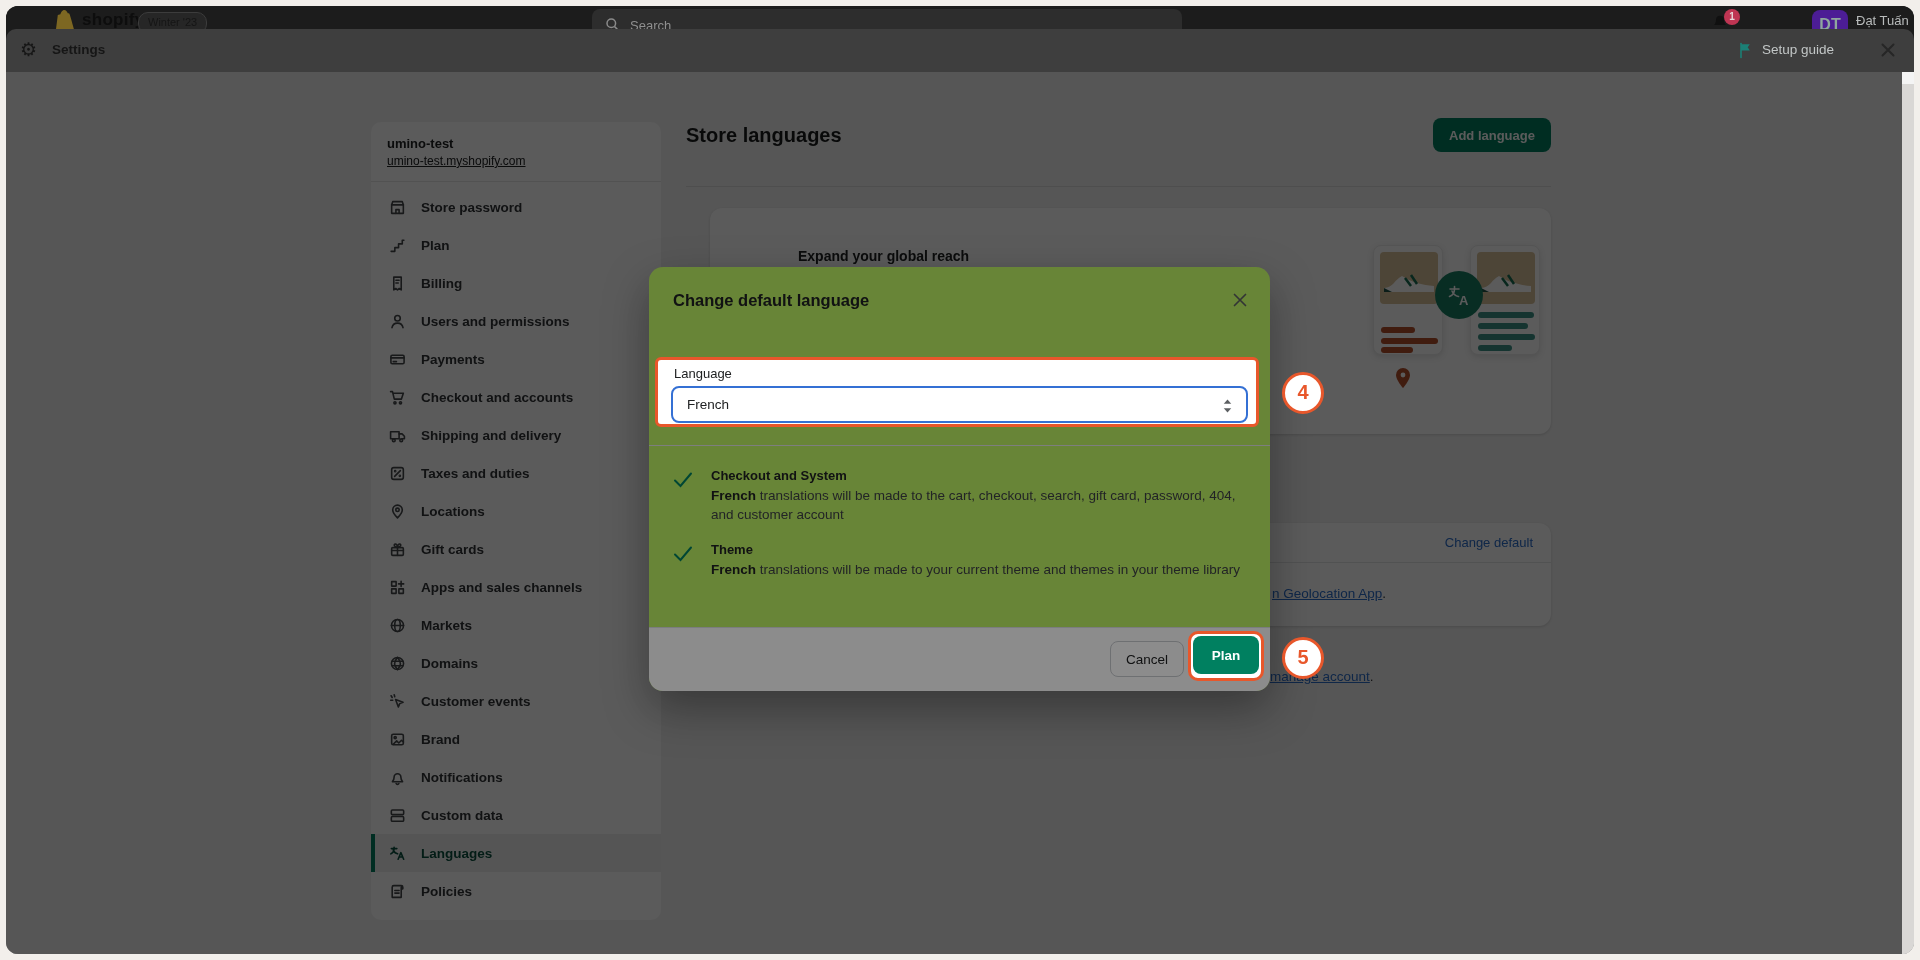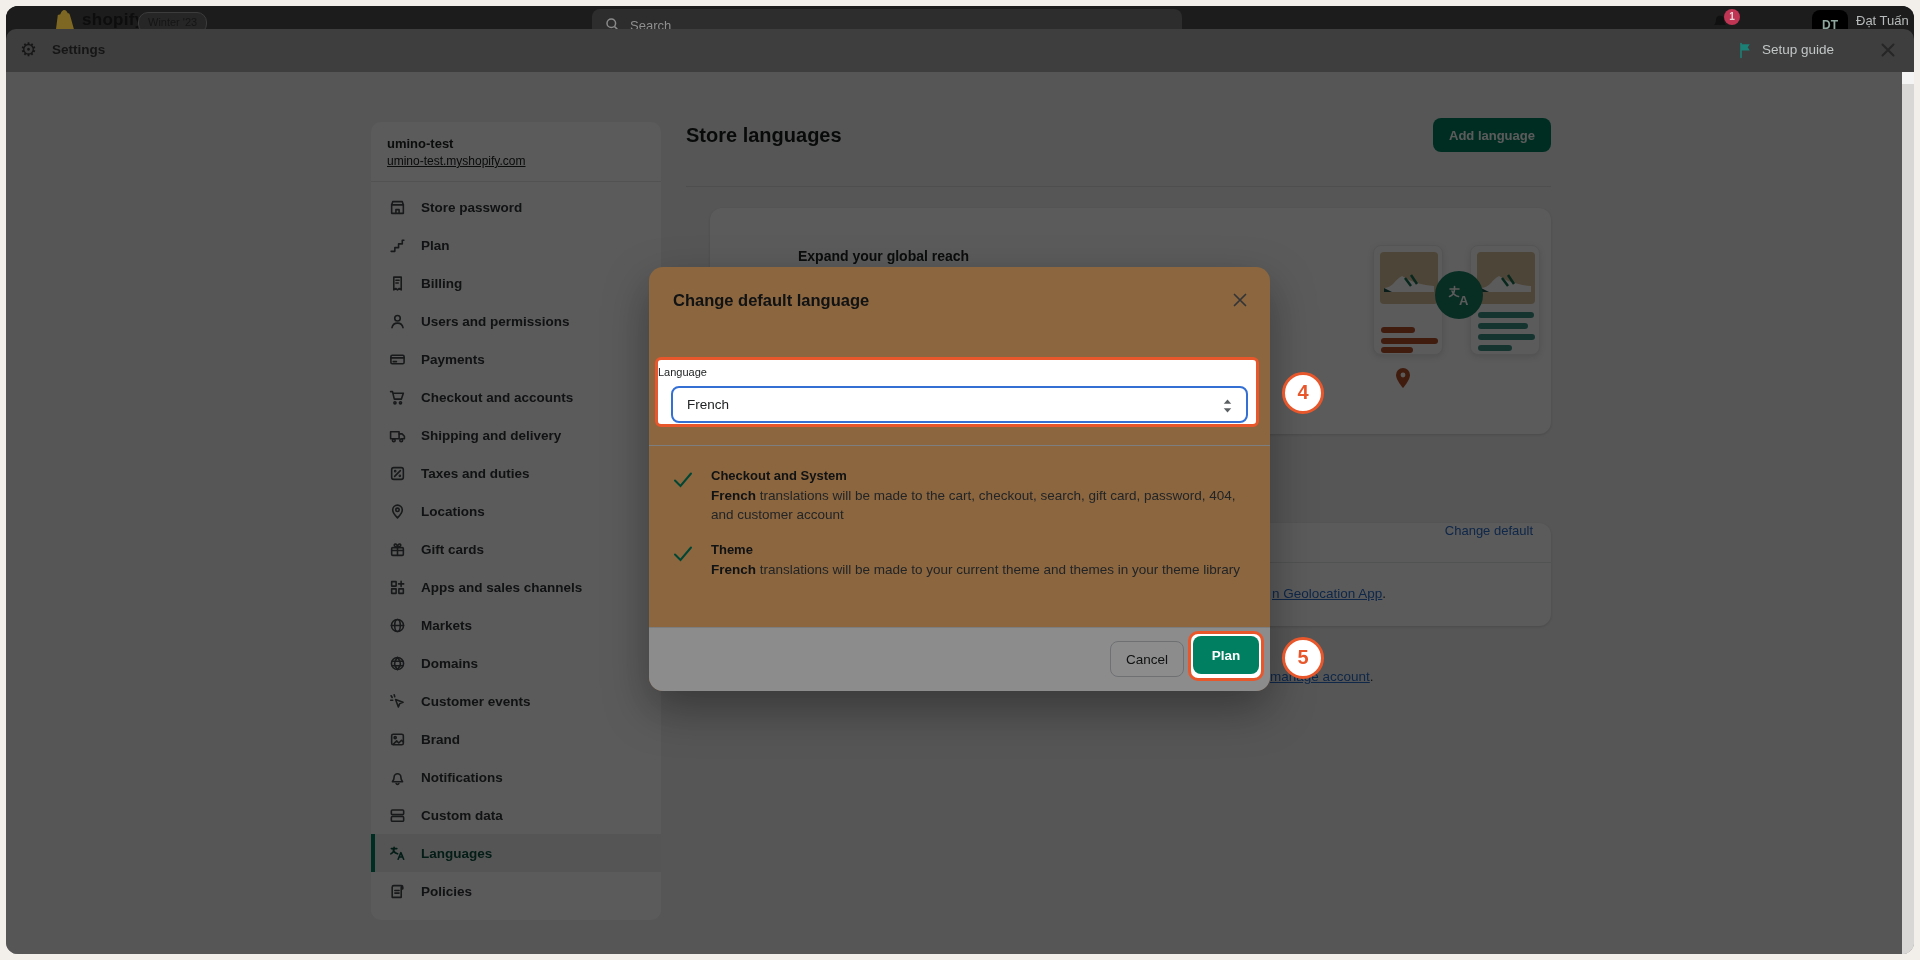--- a/index.html
+++ b/index.html
@@ -10,21 +10,21 @@
   
   .topbar { position:absolute; left:0; top:0; width:1908px; height:23px; background:#1c1c1c; overflow:hidden; }
   .logo-bag { position:absolute; left:49px; top:3px; }
   .logo-word { position:absolute; left:76px; top:4px; font-size:17px; font-weight:bold; color:#0d0d0d; letter-spacing:.3px; }
   .logo-badge { position:absolute; left:132px; top:6px; height:22px; padding:3px 9px; border:1px solid #3c3c3c; background:#262626; border-radius:10px; font-size:11px; color:#151515; }
   .search-box { position:absolute; left:586px; top:3px; width:590px; height:34px; background:#2d2d2d; border-radius:8px; }
   .search-box .mag { position:absolute; left:13px; top:8px; }
   .search-box .ph { position:absolute; left:38px; top:9px; font-size:13px; color:#8f8f8f; }
   .tb-bell { position:absolute; left:1704px; top:4px; color:#101010; }
   .tb-dot { position:absolute; left:1718px; top:3px; width:16px; height:16px; border-radius:50%; background:#bf3553; color:#e8d7da; font-size:10px; font-weight:bold; text-align:center; line-height:16px; }
-  .tb-avatar { position:absolute; left:1806px; top:4px; width:36px; height:30px; border-radius:8px; background:#000000; color:#8fa69e; font-size:12px; font-weight:bold; text-align:center; line-height:30px; }
+  .tb-avatar { position:absolute; left:1806px; top:4px; width:36px; height:30px; border-radius:8px; background:#4c1d95; color:#8fa69e; font-size:16px; font-weight:bold; text-align:center; line-height:30px; }
   .tb-name { position:absolute; left:1850px; top:7px; font-size:13px; color:#b8bbbb; white-space:nowrap; }
 
   
   .setbar { position:absolute; left:0; top:23px; width:1908px; height:43px; background:#3e3e3e; border-radius:10px 10px 0 0; }
   .setbar .gear { position:absolute; left:14px; top:9px; font-size:19px; color:#161616; }
   .setbar .title { position:absolute; left:46px; top:13px; font-size:13.5px; font-weight:bold; color:#161616; }
   .setbar .flag { position:absolute; left:1732px; top:13px; }
   .setbar .guide { position:absolute; left:1756px; top:13px; font-size:13.5px; color:#c2c6c6; }
   .setbar .closex { position:absolute; left:1872px; top:11px; }
 
@@ -57,50 +57,50 @@
   .mini-b { left:760px; top:37px; }
   .mini-img { position:absolute; left:6px; top:6px; width:58px; height:52px; background:#d9c29a; border-radius:4px; overflow:hidden; }
   .bar { position:absolute; height:6px; border-radius:3px; }
   .bar.orange { background:#b5502c; }
   .bar.teal { background:#3d9488; }
   .xl-circle { position:absolute; left:725px; top:63px; width:48px; height:48px; border-radius:50%; background:#1a7f64; display:flex; align-items:center; justify-content:center; }
   .pin { position:absolute; left:683px; top:159px; }
 
   .card2 { position:absolute; left:704px; top:451px; width:841px; height:103px; background:#ffffff; border-radius:12px; box-shadow:0 1px 3px rgba(0,0,0,.15); }
   .card2 .row-div { position:absolute; left:0; top:39px; width:841px; height:1px; background:#e4e5e7; }
-  .chg-link { position:absolute; right:18px; top:0; font-size:13px; color:var(--link); }
+  .chg-link { position:absolute; right:18px; top:12px; font-size:13px; color:var(--link); }
   .geo-frag { position:absolute; left:562px; top:63px; font-size:13.5px; color:#3a3d40;text-align:center; }
   .geo-frag a { color:var(--link); text-decoration:underline; }
   .acct-frag { position:absolute; left:1264px; top:597px; font-size:13.5px; color:#3a3d40; }
   .acct-frag a { color:var(--link); text-decoration:underline; }
 
   
   .backdropA { position:absolute; left:0; top:66px; width:1896px; height:882px; background:rgba(0,0,0,.35); }
   .overlayB { position:absolute; left:0; top:66px; width:1896px; height:882px; background:rgba(0,0,0,.45); }
   .scroll-track { position:absolute; left:1896px; top:66px; width:12px; height:882px; background:#d9d7d5; }
   .scroll-track .arrow { position:absolute; left:0; top:0; width:12px; height:12px; background:#f4f4f4; }
 
   
-  .modal { position:absolute; left:643px; top:261px; width:621px; height:424px; background:#fdba74; border-radius:14px; box-shadow:0 18px 45px rgba(0,0,0,.35); }
+  .modal { position:absolute; left:643px; top:261px; width:621px; height:424px; background:#bef264; border-radius:14px; box-shadow:0 18px 45px rgba(0,0,0,.35); }
   .m-title { position:absolute; left:24px; top:24px; font-size:16.5px; font-weight:bold; color:#202223; }
   .m-close { position:absolute; left:582px; top:24px; cursor:pointer; }
   .m-div { position:absolute; left:0; top:178px; width:621px; height:1px; background:#e4e5e7; }
   .chk-item { position:absolute; left:23px; }
   .chk-item .ck { position:absolute; left:0; top:2px; }
   .chk-item .ct { position:absolute; left:39px; top:0; font-size:13px; font-weight:bold; color:#202223; white-space:nowrap; }
   .chk-item .cb { position:absolute; left:39px; top:18px; width:545px; font-size:13.5px; line-height:19px; color:#3f4246; }
   .chk-item .cb b { color:#202223; }
   .chk1 { top:201px; }
   .chk2 { top:275px; }
   .m-footer { position:absolute; left:0; top:360px; width:621px; height:64px; border-top:1px solid #e1e3e5; border-radius:0 0 14px 14px; background:#ffffff; }
   .cancel-btn { position:absolute; left:461px; top:13px; width:74px; height:36px; background:#ffffff; border:1px solid #c9ccd0; border-radius:8px; font-size:13.5px; color:#202223; font-family:"Liberation Sans",sans-serif; }
 
   
   .spot-lang { position:absolute; left:649px; top:351px; width:604px; height:70px; background:#ffffff; border:3px solid var(--accent); border-radius:6px; }
-  .spot-lang .lab { position:absolute; left:0; top:6px; font-size:11px; color:#202223; }
+  .spot-lang .lab { position:absolute; left:16px; top:6px; font-size:13px; color:#202223; }
   .spot-lang .select { position:absolute; left:13px; top:26px; width:577px; height:37px; background:#ffffff; border:2px solid #3470d4; border-radius:8px; }
   .spot-lang .selval { position:absolute; left:14px; top:9px; font-size:13.5px; color:#202223; }
   .spot-lang .stepper { position:absolute; right:13px; top:10px; }
   .spot-save { position:absolute; left:1182px; top:625px; width:76px; height:50px; border:3px solid var(--accent); border-radius:10px; background:#ffffff; padding:2px; }
   .spot-save .save-btn { width:66px; height:38px; background:var(--primary); border:none; border-radius:8px; color:#ffffff; font-size:13.5px; font-weight:bold; font-family:"Liberation Sans",sans-serif; }
   .step-circle { position:absolute; width:42px; height:42px; border-radius:50%; background:#ffffff; border:3.5px solid var(--accent); color:var(--accent); font-size:20px; font-weight:bold; text-align:center; line-height:35px; }
   .step-4 { left:1276px; top:366px; }
   .step-5 { left:1276px; top:631px; }
 </style>
 </head>

